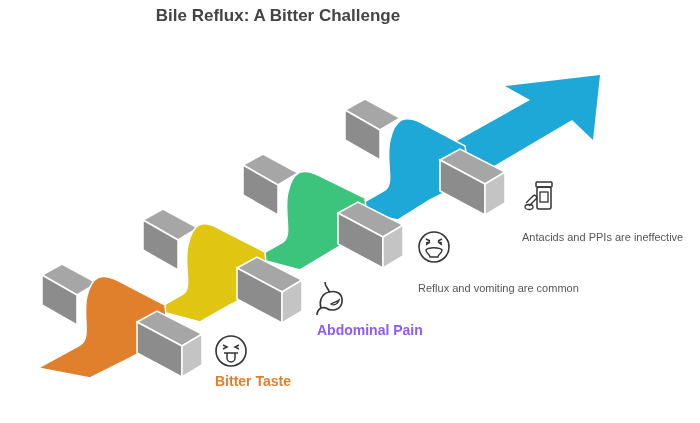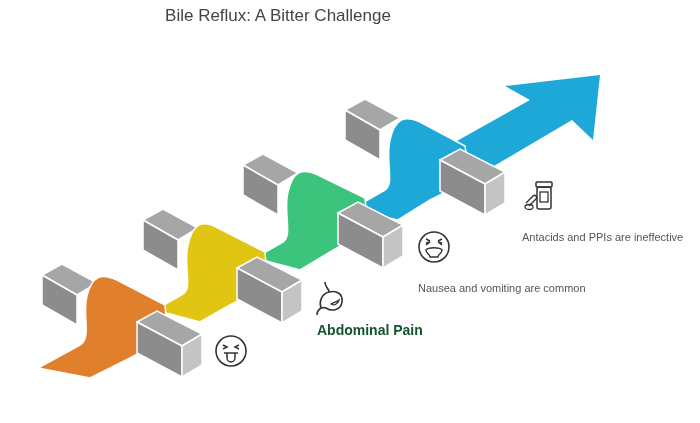--- a/index.html
+++ b/index.html
@@ -1,17 +1,17 @@
 <!DOCTYPE html>
 <html><head>
 <meta charset="utf-8">
 <style>
   html, body { margin: 0; padding: 0; background: #ffffff; }
   body { width: 700px; height: 423px; position: relative; overflow: hidden; font-family: "Liberation Sans", sans-serif; }
-  .title { position: absolute; left: 0; top: 6px; width: 556px; text-align: center; font-size: 17px; font-weight: normal; color: #444444; }
+  .title { position: absolute; left: 0; top: 6px; width: 556px; text-align: center; font-size: 17px; font-weight: bold; color: #444444; }
   svg.art { position: absolute; left: 0; top: 0; }
   .label { position: absolute; white-space: nowrap; }
   .label .h { font-size: 14px; font-weight: bold; }
   .label .d { font-size: 11px; color: #555555; margin-top: 11px; }
   .icon { position: absolute; }
 </style>
 </head>
 <body>
 
 <div class="title">Bile Reflux: A Bitter Challenge</div>
@@ -74,22 +74,23 @@
 </svg>
 <svg class="icon" style="left:522px;top:179px" width="34" height="34" viewBox="0 0 34 34">
   <rect x="14" y="3" width="16" height="5" rx="1" fill="none" stroke="#333" stroke-width="1.5"></rect>
   <rect x="15" y="8" width="14" height="22" rx="2" fill="none" stroke="#333" stroke-width="1.5"></rect>
   <rect x="18" y="13" width="8" height="10" fill="none" stroke="#333" stroke-width="1.3"></rect>
   <path d="M4 24 l7 -7 a2 2 0 0 1 3 3 l-7 7" fill="none" stroke="#333" stroke-width="1.4"></path>
   <ellipse cx="7" cy="28" rx="4" ry="2.5" fill="none" stroke="#333" stroke-width="1.3"></ellipse>
 </svg>
 
 <div class="label" style="left:215px;top:373px">
+  <div class="h" style="color:#E07F2C">Bitter Taste</div>
 </div>
 <div class="label" style="left:317px;top:322px">
-  <div class="h" style="color:#14532d">Abdominal Pain</div>
+  <div class="h" style="color:#8b5cf6">Abdominal Pain</div>
 </div>
 <div class="label" style="left:418px;top:271px">
-  <div class="d">Nausea and vomiting are common</div>
+  <div class="d">Reflux and vomiting are common</div>
 </div>
 <div class="label" style="left:522px;top:220px">
   <div class="d">Antacids and PPIs are ineffective</div>
 </div>
 
 </body></html>

